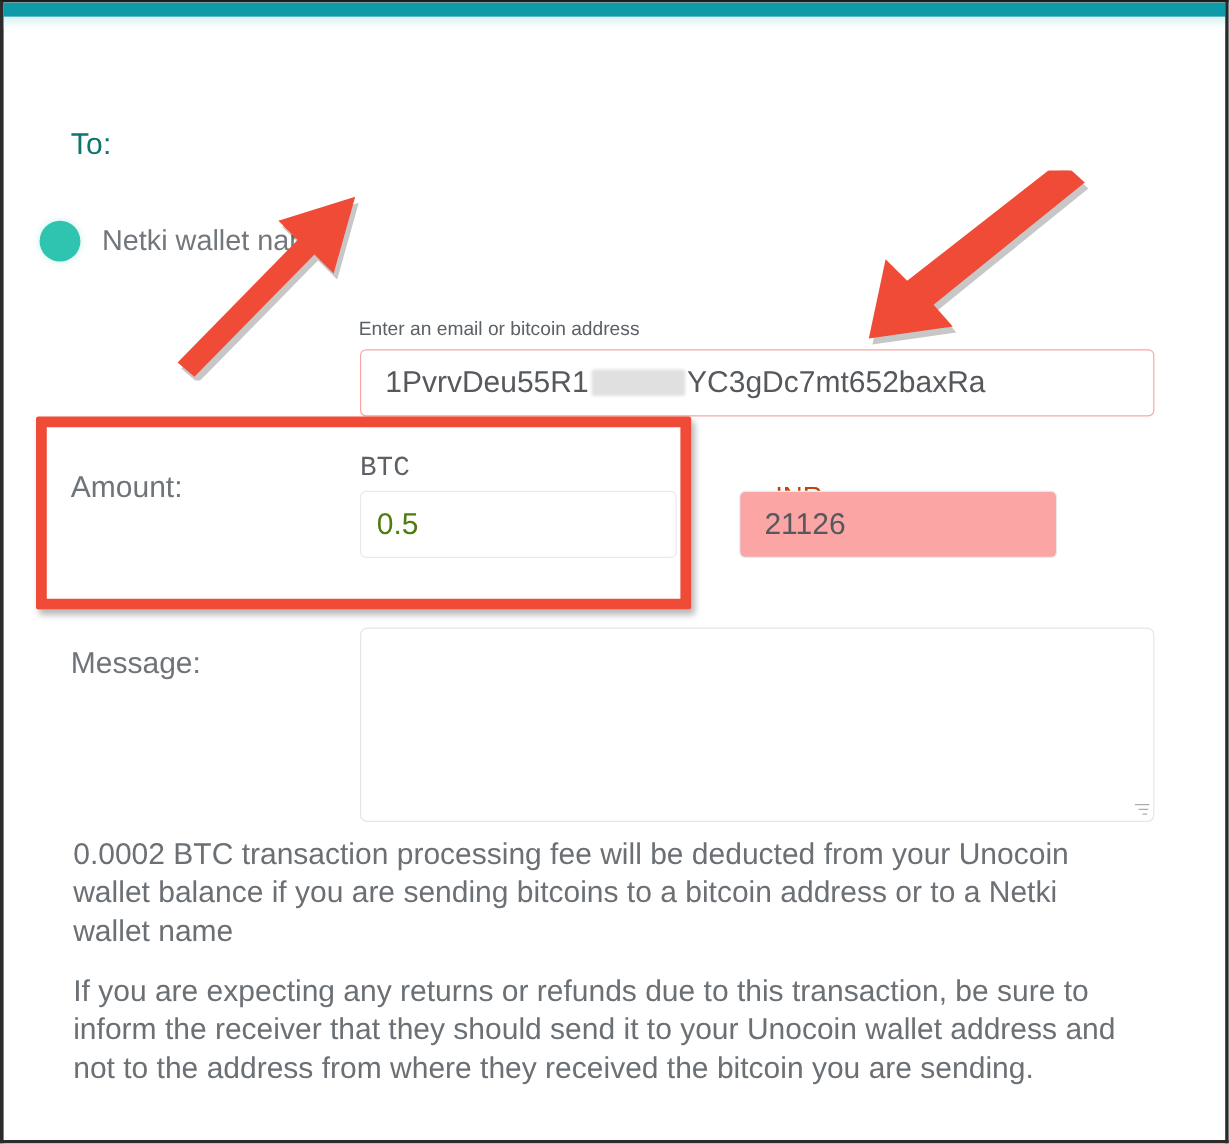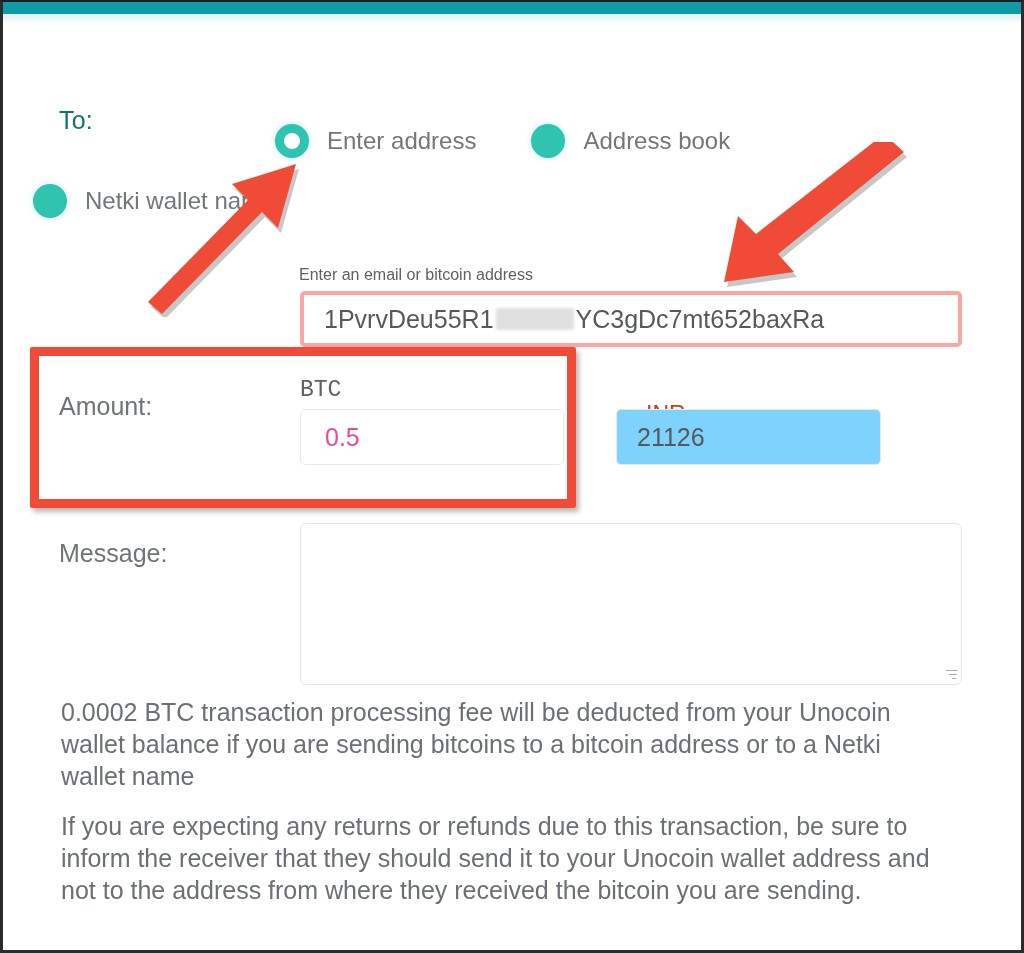--- a/index.html
+++ b/index.html
@@ -100,21 +100,21 @@
     top: 242px;
     font-size: 16px;
     color: #5c6166;
   }
   .addr-input {
     position: absolute;
     left: 297px;
     top: 267px;
     width: 662px;
     height: 56px;
-    border: 4px solid #fca5a5;
+    border: 1px solid #fca5a5;
     border-radius: 5px;
     background: #ffffff;
     display: flex;
     align-items: center;
     padding-left: 20px;
     font-size: 25px;
     color: #55595d;
     overflow: hidden;
     white-space: nowrap;
   }
@@ -149,23 +149,23 @@
     position: absolute;
     left: 297px;
     top: 385px;
     width: 264px;
     height: 56px;
     border: 1px solid #e7e9ea;
     border-radius: 5px;
     background: #fff;
     display: flex;
     align-items: center;
-    padding-left: 24px;
-    font-size: 25px;
-    color: #ec4899;
+    padding-left: 13px;
+    font-size: 25px;
+    color: #4d7c0f;
   }
   .btc-min {
     position: absolute;
     left: 294px;
     top: 452px;
     font-size: 23px;
     color: #5c6166;
   }
   .inr-label {
     position: absolute;
@@ -176,21 +176,21 @@
     margin-top: 24px;
   }
   .inr-input {
     position: absolute;
     left: 613px;
     top: 385px;
     width: 265px;
     height: 56px;
     border: 1px solid #e7e9ea;
     border-radius: 5px;
-    background: #7dd3fc;
+    background: #fca5a5;
     display: flex;
     align-items: center;
     padding-left: 20px;
     font-size: 25px;
     color: #55595d;
   }
 
   
   .amount-highlight {
     position: absolute;
@@ -265,30 +265,20 @@
 
 <div class="screen">
 
   <div class="topbar"></div>
   <div class="topbar-fade"></div>
 
   <div class="content">
 
     <div class="to-label">To:</div>
 
-    <div class="radio-row">
-      <div class="radio-opt">
-        <span class="radio selected"></span>
-        <span class="radio-text">Enter address</span>
-      </div>
-      <div class="radio-opt">
-        <span class="radio"></span>
-        <span class="radio-text">Address book</span>
-      </div>
-    </div>
 
     <div class="netki-row">
       <span class="radio"></span>
       <span class="radio-text">Netki wallet name</span>
     </div>
 
     <div class="addr-label">Enter an email or bitcoin address</div>
     <div class="addr-input">
       <span>1PvrvDeu55R1</span>
         <span class="redacted"></span>

